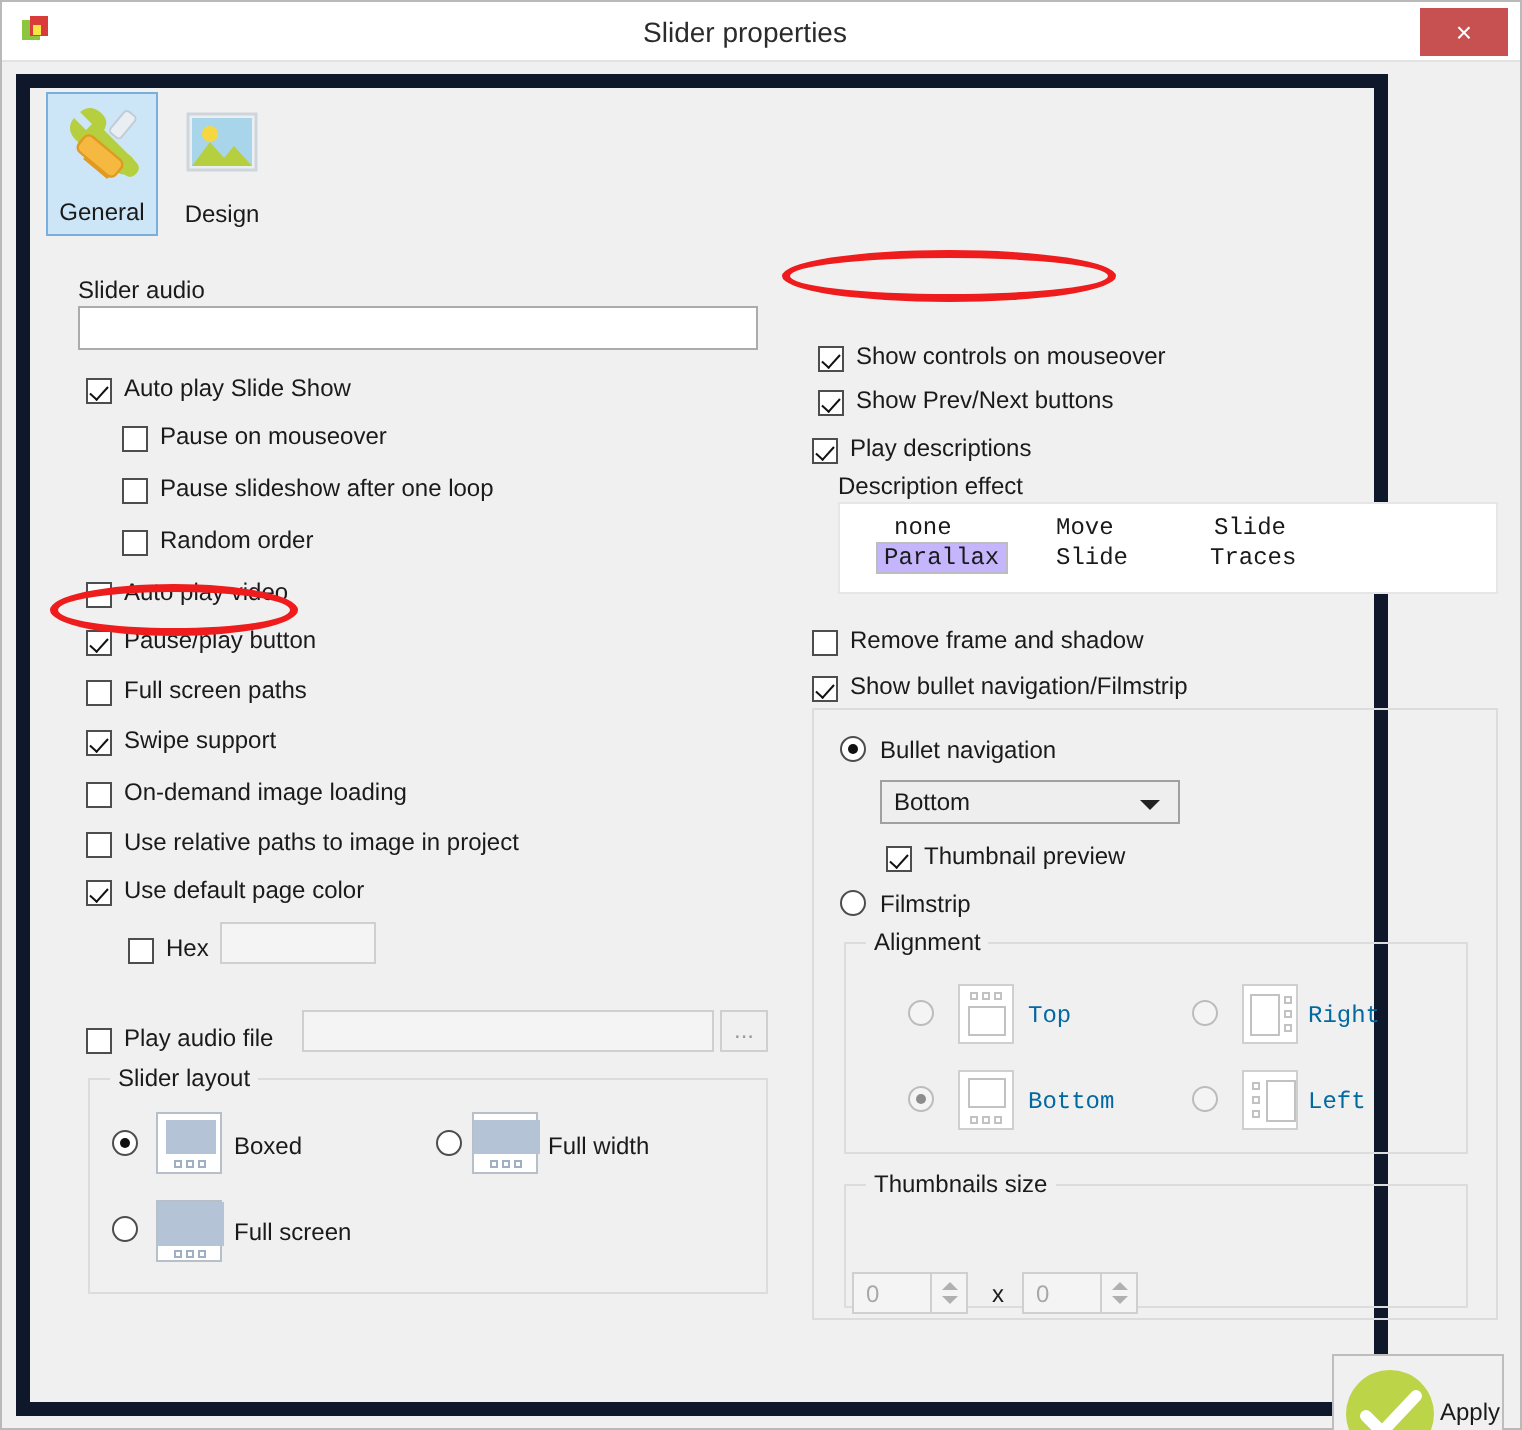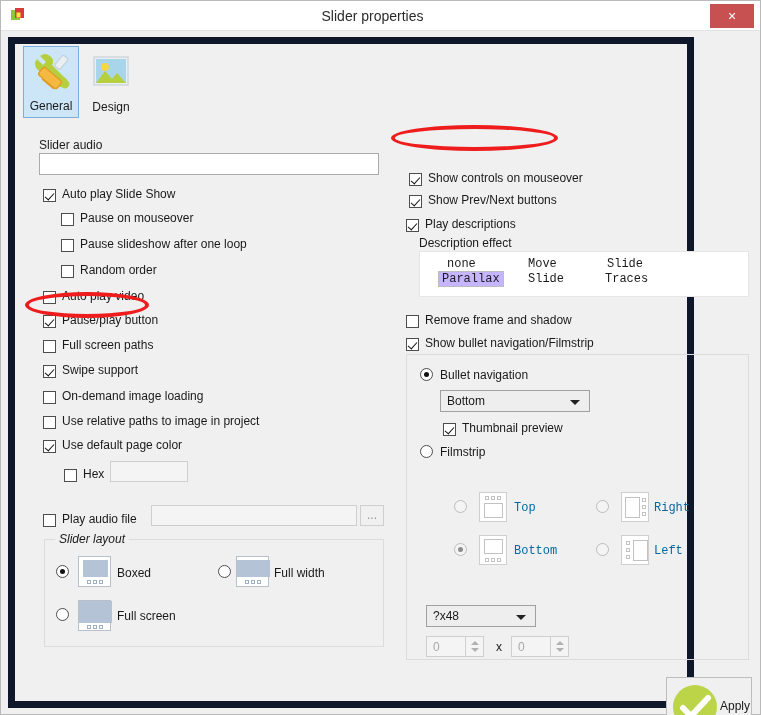--- a/index.html
+++ b/index.html
@@ -258,21 +258,21 @@
     </div>
     <input class="tinput dis" style="left: 95px; top: 417px; width: 78px; height: 21px; padding: 0px 5px; font-family: &quot;Liberation Sans&quot;, sans-serif; font-size: 12px;" value="">
 
     <div class="cbrow" style="left:28px; top:470px;">
       <div class="cb"></div>
       <div class="cbtext">Play audio file</div>
     </div>
     <input class="tinput dis" style="left: 136px; top: 461px; width: 206px; height: 21px; padding: 0px 5px; font-family: &quot;Liberation Sans&quot;, sans-serif; font-size: 12px;" value="">
     <div class="browse" style="left:345px; top:461px; width:24px; height:21px; line-height:18px;">...</div>
 
-    <div class="group" style="left:29px; top:495px; width:340px; height:108px;font-style:italic;">
+    <div class="group" style="left:29px; top:495px; width:340px; height:108px;">
       <div class="gtitle">Slider layout</div>
     </div>
 
     <div class="rb on" style="left:41px; top:521px;"></div>
     <div class="lyicon" style="left:63px; top:512px; width:33px; height:31px;">
       <div class="scr" style="left:4px; top:3px; width:25px; height:17px;"></div>
       <div class="dots" style="left:8px; top:23px;">
           <i></i>
           <i></i>
           <i></i>
@@ -349,20 +349,23 @@
     </div>
 
     <div class="cbrow" style="left:428px; top:379px;">
       <div class="cb on"></div>
       <div class="cbtext">Thumbnail preview</div>
     </div>
 
     <div class="rb" style="left:405px; top:401px;"></div>
     <div class="lbl" style="left:425px; top:401px;">Filmstrip</div>
 
+    <div class="group" style="left:407px; top:427px; width:312px; height:106px;">
+      <div class="gtitle">Alignment</div>
+    </div>
 
     <div class="rb dis" style="left:439px; top:456px;"></div>
     <div class="alicon" style="left:464px; top:448px;">
       <div class="adot" style="left:5px;  top:3px;"></div>
       <div class="adot" style="left:11px; top:3px;"></div>
       <div class="adot" style="left:17px; top:3px;"></div>
       <div class="abig" style="left:4px; top:10px; width:19px; height:15px;"></div>
     </div>
     <div class="lbl dis" style="left:499px; top:457px;">Top</div>
 
@@ -386,25 +389,24 @@
 
     <div class="rb dis" style="left:581px; top:499px;"></div>
     <div class="alicon" style="left:606px; top:491px;">
       <div class="adot" style="left:4px; top:5px;"></div>
       <div class="adot" style="left:4px; top:12px;"></div>
       <div class="adot" style="left:4px; top:19px;"></div>
       <div class="abig" style="left:11px; top:4px; width:15px; height:21px;"></div>
     </div>
     <div class="lbl dis" style="left:639px; top:500px;">Left</div>
 
-
-    <div class="combo" style="left:411px; top:561px; width:110px; height:22px;">
-      <div class="ctext">?x48</div>
-      <div class="carrow"></div>
-    </div>
+    <div class="group" style="left:407px; top:548px; width:312px; height:62px;">
+      <div class="gtitle">Thumbnails size</div>
+    </div>
+
 
     <div class="spin" style="left:411px; top:592px; width:58px; height:21px;">
       <div class="sval">0</div>
       <div class="sbtns">
         <div class="sup"></div>
         <div class="sdn"></div>
       </div>
     </div>
     <div class="lbl" style="left:481px; top:596px;">x</div>
     <div class="spin" style="left:496px; top:592px; width:58px; height:21px;">

